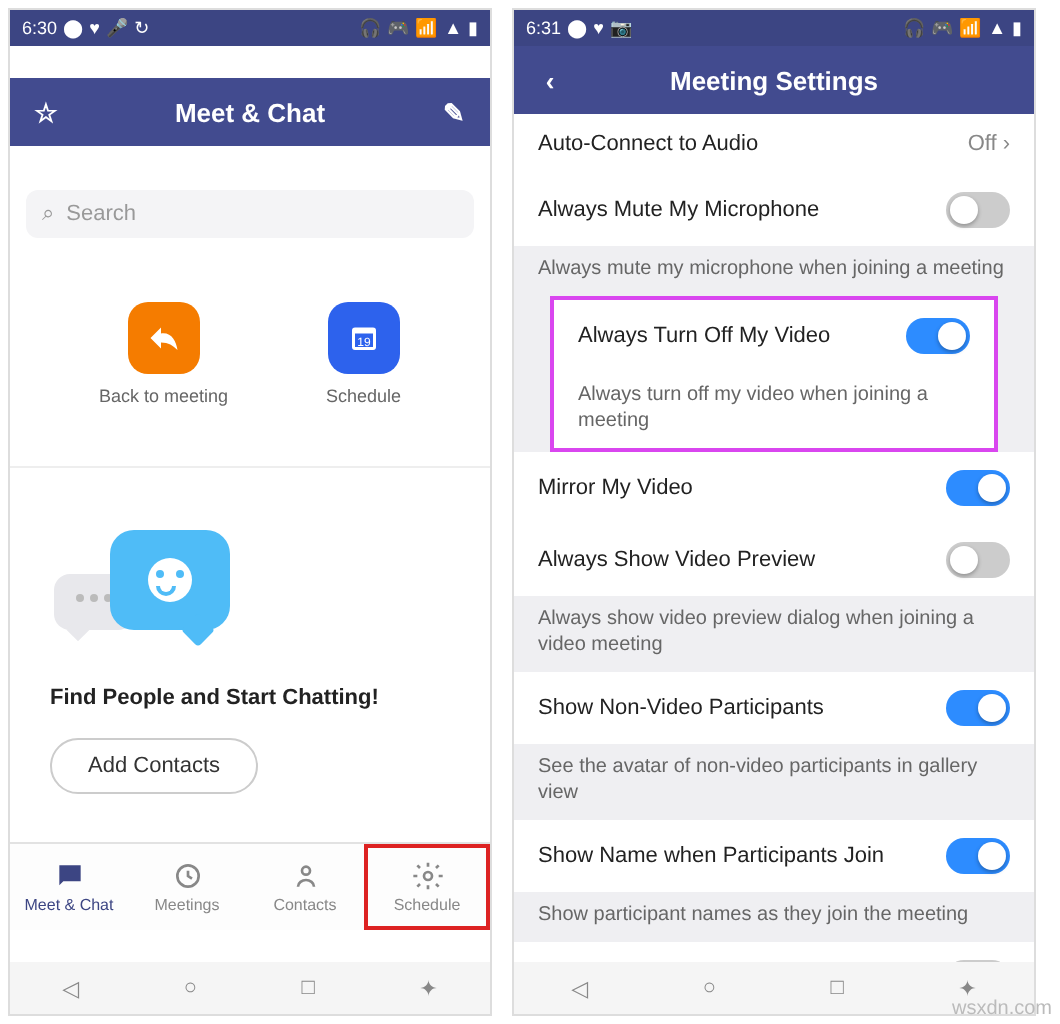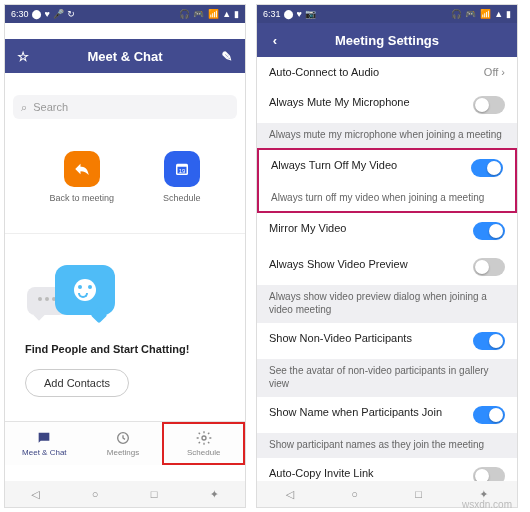--- a/index.html
+++ b/index.html
@@ -44,31 +44,31 @@
 .tabbar { display: flex; border-top: 1px solid #e2e2e2; height: 44px; background: #fdfdfd; }
 .tab { flex: 1; display: flex; flex-direction: column; align-items: center; justify-content: center; gap: 2px; font-size: 8px; color: #888; }
 .tab.active { color: #3c4583; }
 .tab.highlighted { border: 2px solid #d22; }
 .tab svg { width: 16px; height: 16px; }
 
 .navbar { height: 26px; background: #f5f5f5; display: flex; justify-content: space-around; align-items: center; color: #888; font-size: 11px; }
 
 
 .settings-list { flex: 1; overflow: hidden; background: #efeff2; display: flex; flex-direction: column; }
-.setting-row { background: #fff; padding: 9px 12px; font-size: 11px; color: #222; display: flex; justify-content: space-between; }
+.setting-row { background: #fff; padding: 9px 12px; font-size: 11px; color: #222; display: flex; justify-content: space-between; align-items: center; }
 .setting-sub { background: #efeff2; padding: 5px 12px 7px; font-size: 10px; color: #666; line-height: 1.3; }
 .gap { height: 4px; background: #efeff2; }
-.setting-group.highlighted { border: 2px solid #be185d; margin: 0 0; }
+.setting-group.highlighted { border: 2px solid #d946ef; margin: 0 18px; }
 .toggle { width: 32px; height: 18px; background: #ccc; border-radius: 10px; position: relative; }
 .toggle::after { content: ""; position: absolute; width: 14px; height: 14px; background: #fff; border-radius: 50%; top: 2px; left: 2px; box-shadow: 0 1px 2px rgba(0,0,0,0.3); }
 .toggle.on { background: #2d8cff; }
 .toggle.on::after { left: 16px; }
 .value { color: #888; font-size: 11px; display: flex; align-items: center; gap: 3px; }
 
-.watermark { position: absolute; bottom: 2px; right: 18px; font-size: 10px; color: #bbb; }
+.watermark { position: absolute; bottom: 2px; right: 4px; font-size: 10px; color: #bbb; }
 </style>
 </head>
 <body>
 
 <div class="phone left">
   <div class="statusbar">
     <div class="icons">
         <span>6:30</span>
         <span>⬤</span>
         <span>♥</span>
@@ -138,20 +138,27 @@
         </svg>
       <span>Meet &amp; Chat</span>
     </div>
     <div class="tab">
       <svg viewBox="0 0 24 24" fill="none" stroke="currentColor" stroke-width="2">
           <circle cx="12" cy="12" r="8"></circle>
           <path d="M12 8v4l3 2"></path>
         </svg>
       <span>Meetings</span>
     </div>
+    <div class="tab">
+      <svg viewBox="0 0 24 24" fill="none" stroke="currentColor" stroke-width="2">
+          <circle cx="12" cy="8" r="3"></circle>
+          <path d="M6 20c0-3 3-5 6-5s6 2 6 5"></path>
+        </svg>
+      <span>Contacts</span>
+    </div>
     <div class="tab highlighted">
       <svg viewBox="0 0 24 24" fill="none" stroke="currentColor" stroke-width="2">
           <circle cx="12" cy="12" r="3"></circle>
           <path d="M12 2v3M12 19v3M4 12H1M23 12h-3M6 6l-2-2M20 20l-2-2M6 18l-2 2M20 4l-2 2"></path>
         </svg>
       <span>Schedule</span>
     </div>
   </div>
   <div class="navbar">
     <span>◁</span>

